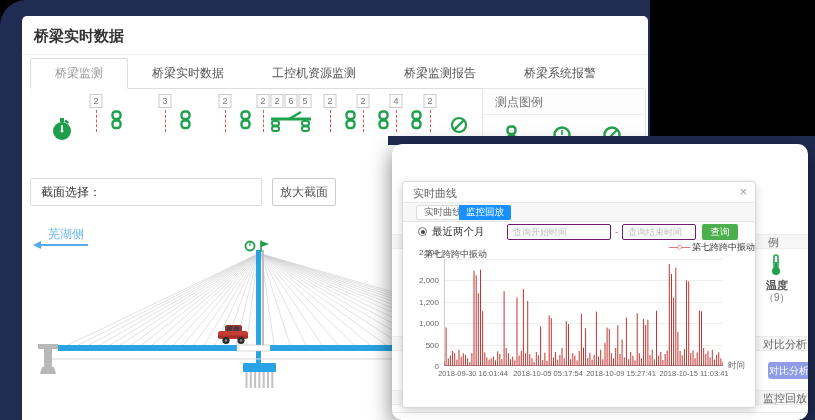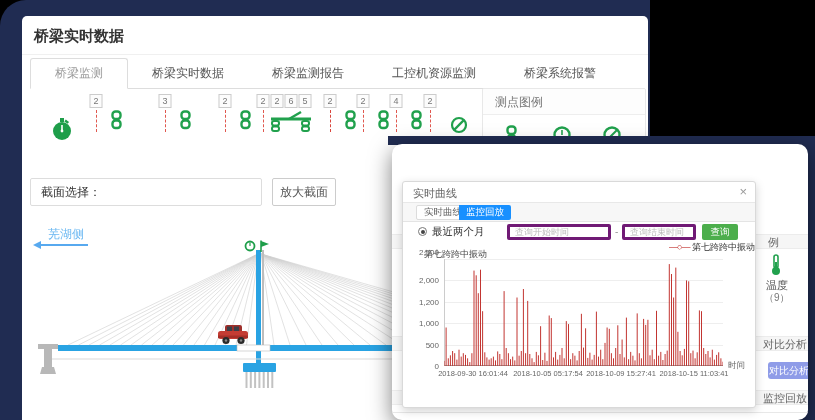--- a/index.html
+++ b/index.html
@@ -48,39 +48,39 @@
   
   .back-window{position:absolute;left:392px;top:144px;width:416px;height:276px;background:#fff;border-radius:10px;box-shadow:0 6px 22px rgba(0,0,0,.5);z-index:20;overflow:hidden;}
   .bw-band{position:absolute;left:0;width:100%;height:15px;background:#f6f6f6;border-top:1px solid #ececec;border-bottom:1px solid #ececec;font-size:11px;color:#666;line-height:14px;}
   .bw-band.b1{top:90px;}
   .bw-band.b1 span{position:absolute;left:376px;}
   .bw-band.b2{top:192px;}
   .bw-band.b2 span{position:absolute;left:371px;}
   .bw-band.b3{top:246px;}
   .bw-band.b3 span{position:absolute;left:371px;}
   .bw-thermo{position:absolute;left:378px;top:110px;}
-  .bw-temp-label{position:absolute;left:374px;top:134px;font-size:11px;color:#555;}
+  .bw-temp-label{position:absolute;left:374px;top:134px;font-size:11px;color:#555;font-weight:bold;}
   .bw-temp-count{position:absolute;left:372px;top:147px;font-size:10px;color:#777;}
   .bw-compare-btn{position:absolute;left:376px;top:218px;width:42px;height:17px;background:#8f9ce8;color:#fff;font-size:10px;border-radius:3px;display:flex;align-items:center;justify-content:center;cursor:pointer;}
   .bw-bottom-line{position:absolute;left:0;top:268px;width:100%;height:1px;background:#e8e8e8;}
 
   
   .dialog{position:absolute;left:402px;top:181px;width:354px;height:227px;background:#fff;border:1px solid #d9d9d9;border-radius:3px;box-shadow:0 3px 10px rgba(0,0,0,.18);z-index:30;}
   .dlg-header{position:absolute;left:0;top:0;width:100%;height:21px;border-bottom:1px solid #e8e8e8;}
   .dlg-title{position:absolute;left:10px;top:4px;font-size:11px;color:#666;}
   .dlg-close{position:absolute;right:8px;top:2px;font-size:13px;color:#999;cursor:pointer;line-height:16px;}
   .dlg-tabstrip{position:absolute;left:0;top:21px;width:100%;height:19px;background:#f7f7f7;border-bottom:1px solid #e4e4e4;}
   .dlg-tab{position:absolute;top:2px;height:15px;font-size:9.5px;display:flex;align-items:center;padding:0 7px;cursor:pointer;}
   .dlg-tab.curve{left:13px;background:#fff;border:1px solid #dcdcdc;color:#666;border-radius:2px 0 0 2px;}
   .dlg-tab.playback{left:56px;background:#1890ff;color:#fff;border-radius:0 2px 2px 0;}
   .controls{position:absolute;left:0;top:42px;width:100%;height:17px;}
   .radio{position:absolute;left:15px;top:3px;width:9px;height:9px;border:1px solid #777;border-radius:50%;cursor:pointer;}
   .radio:after{content:"";position:absolute;left:1.5px;top:1.5px;width:4px;height:4px;background:#444;border-radius:50%;}
   .radio-label{position:absolute;left:29px;top:1px;font-size:10.5px;color:#333;cursor:pointer;}
-  .dlg-input{position:absolute;top:0;height:16px;border:3px solid #701a75;border-radius:2px;font-size:9px;color:#555;padding:0 5px;outline:none;}
+  .dlg-input{position:absolute;top:0;height:16px;border:1px solid #701a75;border-radius:2px;font-size:9px;color:#555;padding:0 5px;outline:none;}
   .dlg-input::placeholder{color:#bbb;}
   .inp-start{left:104px;width:104px;}
   .range-sep{position:absolute;left:212px;top:2px;font-size:10px;color:#999;}
   .inp-end{left:219px;width:74px;}
   .query-btn{position:absolute;left:299px;top:0;width:36px;height:16px;background:#4cae4c;color:#fff;font-size:9.5px;border-radius:2px;display:flex;align-items:center;justify-content:center;cursor:pointer;}
   .chart-legend{position:absolute;left:0;top:59px;width:100%;text-align:right;font-size:9px;color:#333;cursor:pointer;}
   .chart-legend .mark{color:#c23531;letter-spacing:-1px;}
   .chart-title{position:absolute;left:21px;top:66px;font-size:9px;color:#464646;}
   .plot{position:absolute;left:41px;top:77px;width:279px;height:107px;border-left:1px solid #ccc;border-bottom:1px solid #999;}
   .gline{position:absolute;left:0;width:100%;height:1px;background:#eee;}
@@ -94,22 +94,22 @@
 
 <div class="stage">
 
   <div class="main-window">
     <div class="page-title">桥梁实时数据</div>
     <div class="title-divider"></div>
 
     <div class="tabbar">
       <div class="tab active">桥梁监测</div>
       <div class="tab">桥梁实时数据</div>
+      <div class="tab">工控机资源监测</div>
       <div class="tab">桥梁监测报告</div>
-      <div class="tab">工控机资源监测</div>
       <div class="tab">桥梁系统报警</div>
     </div>
 
     <div class="sensor-row">
       <svg class="icon-abs" style="left:30px;top:28px" width="20" height="24" viewBox="0 0 20 24">
         <rect x="8" y="0" width="4" height="4" fill="#1e9e4a"></rect>
           <rect x="13" y="2" width="4" height="2.4" transform="rotate(35 14 3)" fill="#1e9e4a"></rect>
         <circle cx="10" cy="13" r="9" fill="#1e9e4a"></circle>
           <path d="M10 13 L10 7" stroke="#fff" stroke-width="1.6"></path>
           <circle cx="10" cy="13" r="1.4" fill="#fff"></circle>

